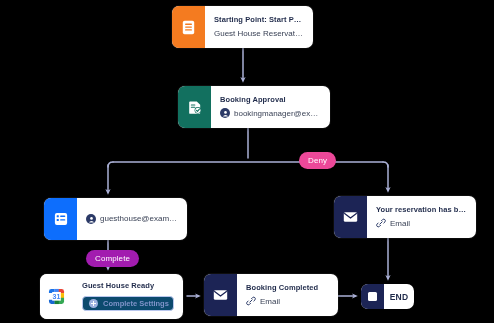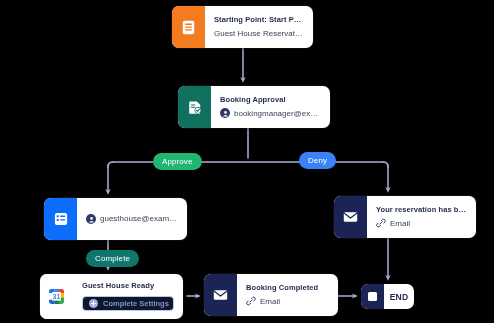--- a/index.html
+++ b/index.html
@@ -146,30 +146,30 @@
     color: #ffffff;
     font-size: 8px;
     font-weight: normal;
     letter-spacing: 0.1px;
     white-space: nowrap;
     padding: 0 9px;
     height: 17px;
     box-sizing: border-box;
   }
   #pill-approve  { left: 153px; top: 153px; background: #22b573; }
-  #pill-deny     { left: 299px; top: 152px; background: #3b82f6; }
-  #pill-complete { left: 86px;  top: 250px; background: #0f766e; }
+  #pill-deny     { left: 299px; top: 152px; background: #ec4899; }
+  #pill-complete { left: 86px;  top: 250px; background: #a21caf; }
 
   
   .cs-button {
     display: flex;
     align-items: center;
     gap: 5px;
     border: 1px solid #b9c7ee;
-    background: #0f172a;
+    background: #0c4a6e;
     border-radius: 4px;
     padding: 2px 6px;
     margin-top: 1px;
   }
   .cs-button .cs-label {
     font-size: 7.5px;
     font-weight: bold;
     color: #7f93c9;
     white-space: nowrap;
   }
@@ -268,21 +268,20 @@
           <svg width="7" height="7" viewBox="0 0 10 10">
             <circle cx="5" cy="3.5" r="1.9" fill="#ffffff"></circle>
             <path d="M1.4,9.4 a3.7,3.1 0 0 1 7.2,0 z" fill="#ffffff"></path>
           </svg>
         </span>
         <span class="node-sub">bookingmanager@exa...</span>
       </div>
     </div>
   </div>
 
-  <div class="pill" id="pill-approve">Approve</div>
 
   <div class="pill" id="pill-deny">Deny</div>
 
   <div class="node" id="node-prep">
     <div class="node-icon ic-blue">
       <svg width="14" height="14" viewBox="0 0 14 14">
         <rect x="0.9" y="0.9" width="12.2" height="12.2" rx="2" fill="#ffffff"></rect>
         <rect x="2.7" y="3.2" width="2.1" height="2.1" rx="0.5" fill="#0d6efd"></rect>
         <rect x="2.7" y="6.9" width="2.1" height="2.1" rx="0.5" fill="#0d6efd"></rect>
         <rect x="6.1" y="3.6" width="5.2" height="1.3" rx="0.65" fill="#0d6efd"></rect>

